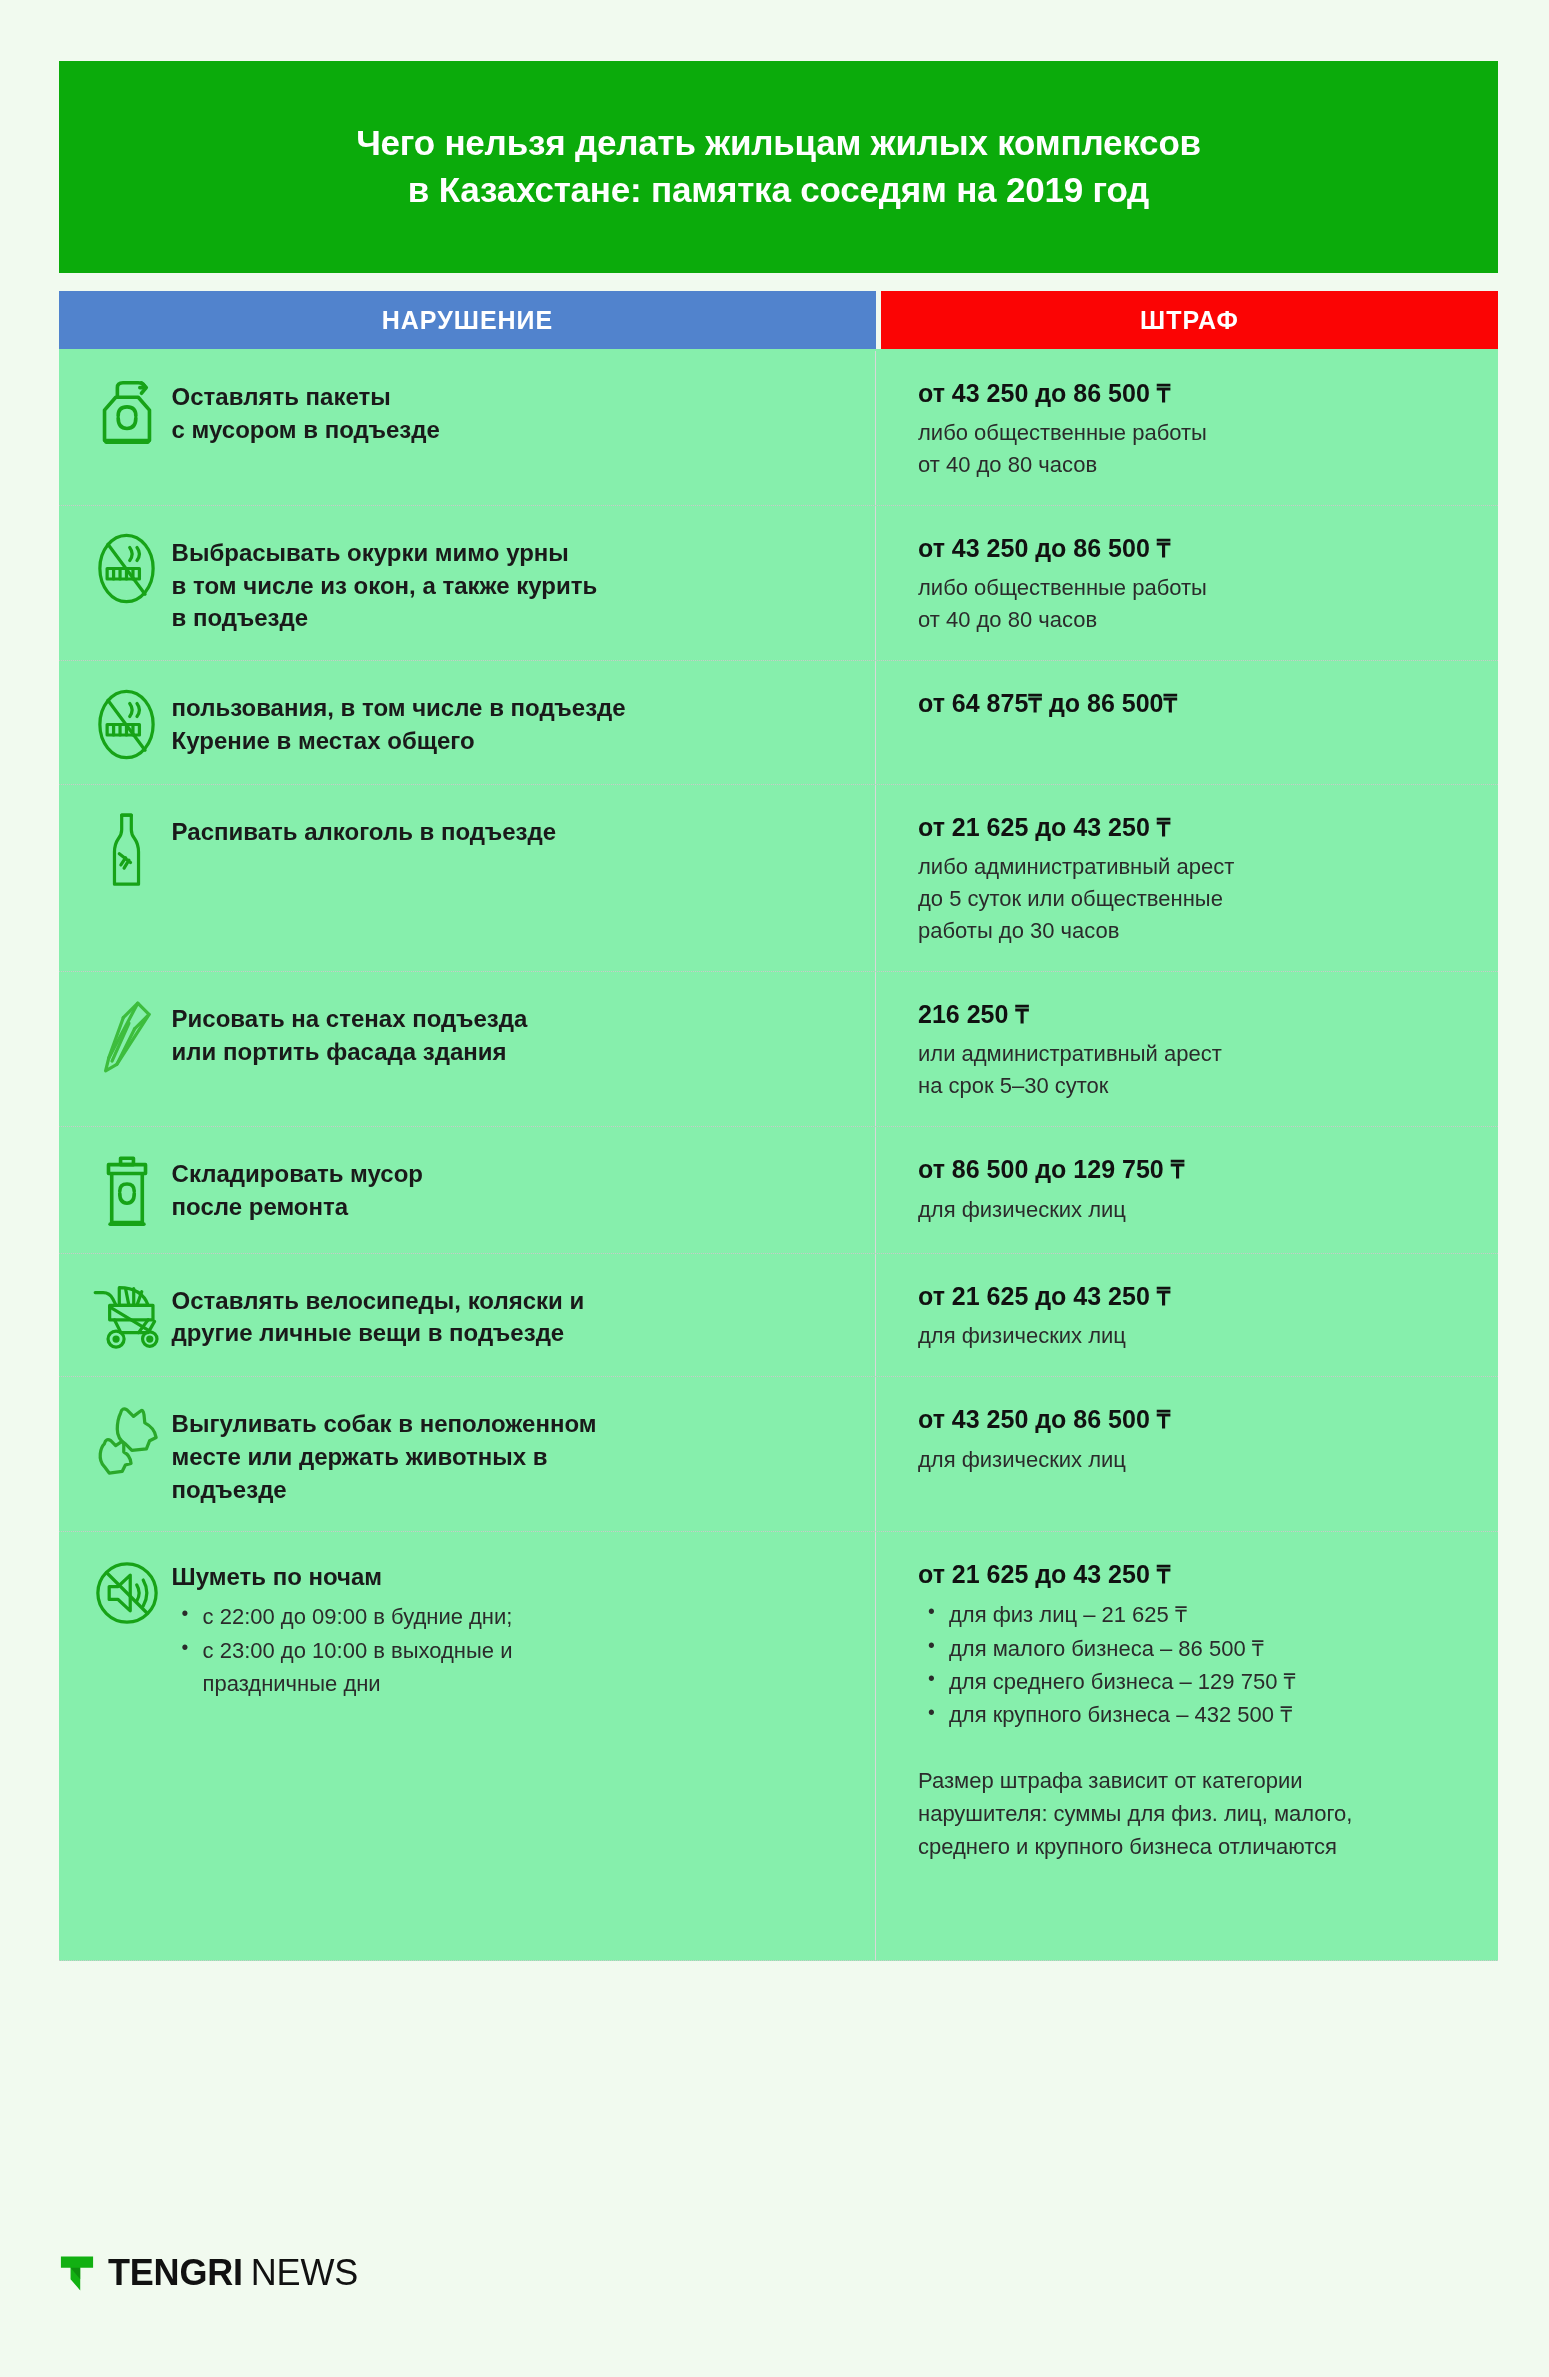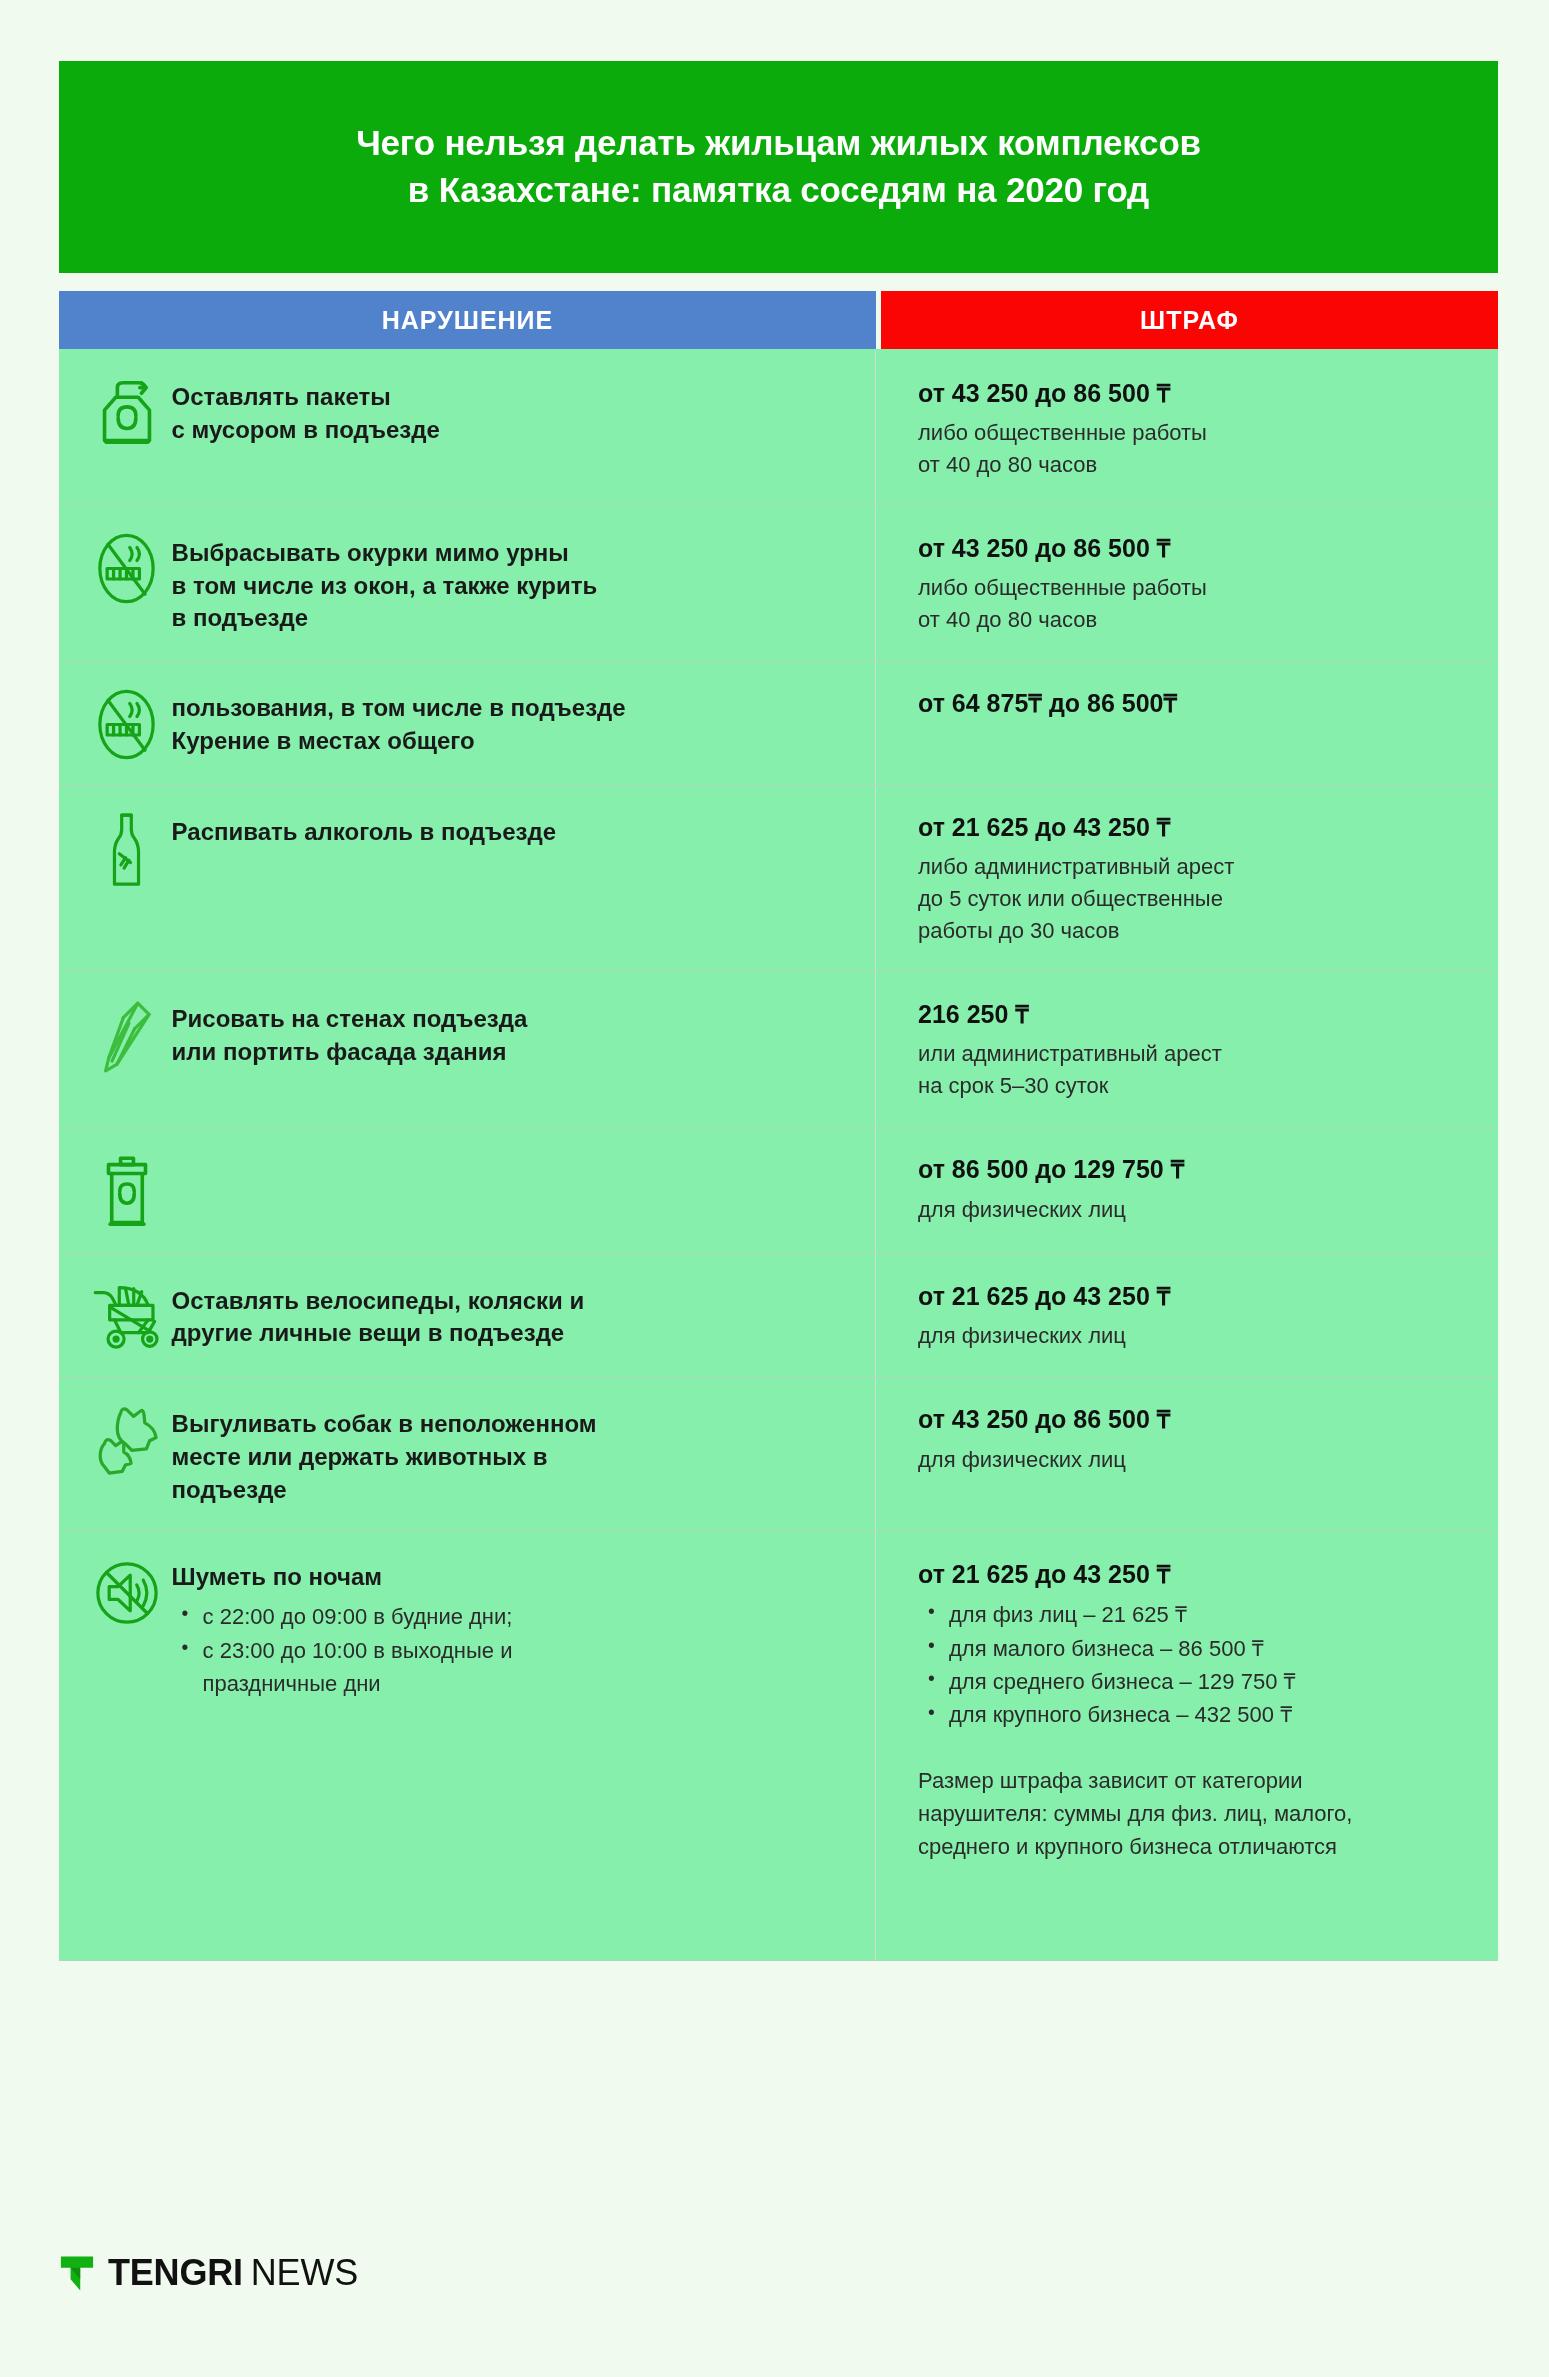--- a/index.html
+++ b/index.html
@@ -217,21 +217,21 @@
   }
 </style>
 </head>
 <body>
 
 <div class="page">
 
   <div class="banner">
     <div class="banner-title">
       <span class="line">Чего нельзя делать жильцам жилых комплексов</span>
-      <span class="line">в Казахстане: памятка соседям на 2020 год</span>
+      <span class="line">в Казахстане: памятка соседям на 2019 год</span>
     </div>
   </div>
 
   <div class="table">
 
     <div class="thead">
       <div class="th th-violation">НАРУШЕНИЕ</div>
       <div class="th th-fine">ШТРАФ</div>
     </div>
 
@@ -363,20 +363,24 @@
         <div class="cell-violation">
           <div class="icon-wrap">
             <svg width="50" height="74" viewBox="0 0 62 92" fill="none" stroke="#17a317" stroke-width="4.5" stroke-linecap="round" stroke-linejoin="round">
               <rect x="23" y="4" width="16" height="8"></rect>
               <rect x="8" y="12" width="46" height="11"></rect>
               <path d="M12 25 L12 84 L50 84 L50 25"></path>
               <path d="M10 86 L52 86"></path>
               <path d="M22 45 Q22 36 31 36 Q40 36 40 45"></path>
               <path d="M22 48 Q22 60 31 60 Q40 60 40 48"></path>
             </svg>
+          </div>
+          <div class="violation-text">
+            <div>Складировать мусор</div>
+            <div>после ремонта</div>
           </div>
         </div>
         <div class="cell-fine">
           <div class="fine-amount">от 86 500 до 129 750 ₸</div>
           <div class="fine-note">
             <div>для физических лиц</div>
           </div>
         </div>
       </div>
 

